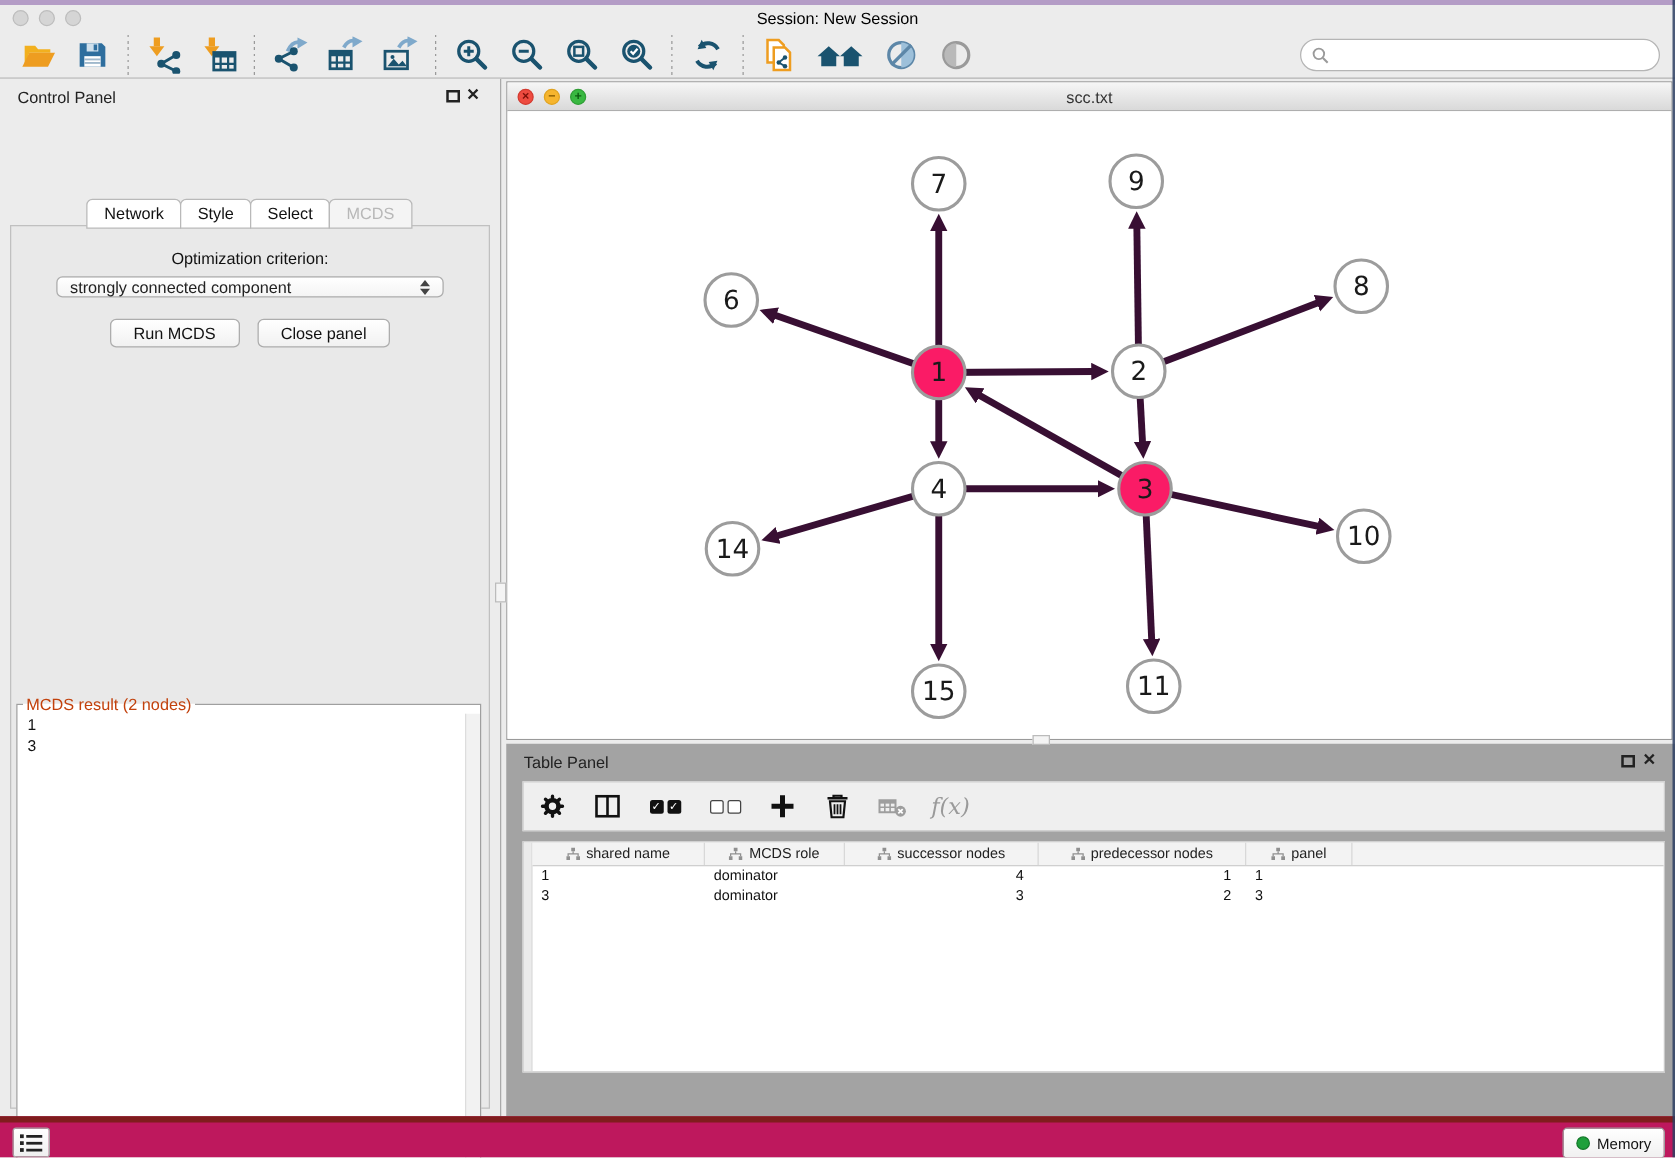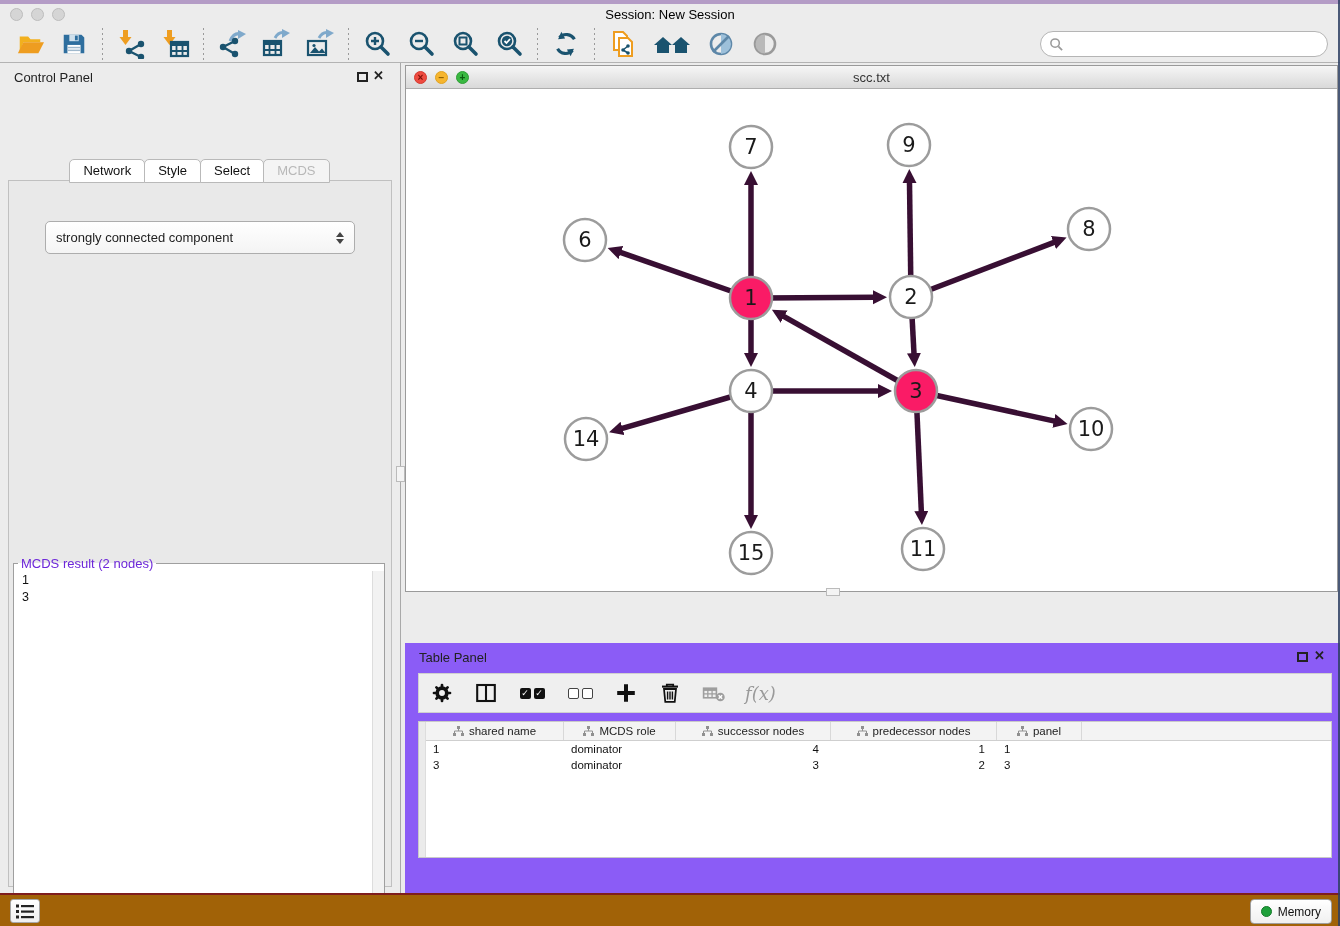--- a/index.html
+++ b/index.html
@@ -31,65 +31,65 @@
   .control-panel { position:absolute; left:0; top:63px; width:401px; bottom:33px; background:#ececec; border-right:1px solid #a9a9a9; }
   .panel-header { position:relative; height:28px; }
   .panel-header .ph-title { position:absolute; left:14px; top:7px; font-size:13px; color:#222; }
   .win-float { position:absolute; top:9px; width:11px; height:10px; border:2px solid #222; }
   .win-close { position:absolute; top:6px; font-size:13px; font-weight:bold; color:#222; line-height:14px; }
   .cp-tabs { position:absolute; left:0; right:0; top:96px; display:flex; justify-content:center; z-index:2; }
   .cp-tab, .bt-tab { font-size:13px; padding:3px 13px 4px; background:#fff; border:1px solid #b9b9b9; border-radius:5px 5px 0 0; margin-left:-1px; color:#111; cursor:default; }
   .cp-tab.active, .bt-tab.active { color:#b8b8b8; background:#f4f4f4; }
   .cp-body { position:absolute; left:8px; right:8px; top:117px; bottom:6px; background:#e9e9e9; border:1px solid #c0c0c0; }
   .opt-label { position:absolute; left:0; right:0; top:18px; text-align:center; font-size:13px; color:#111; }
-  .dropdown { position:absolute; left:36px; right:36px; top:40px; height:33px; background:linear-gradient(#fff,#f4f4f4); border:1px solid #adadad; border-radius:5px; display:flex; align-items:center; padding:0 10px; font-size:13px; }
+  .dropdown { position:absolute; left:36px; right:36px; top:40px; height:17px; background:linear-gradient(#fff,#f4f4f4); border:1px solid #adadad; border-radius:5px; display:flex; align-items:center; padding:0 10px; font-size:13px; }
   .dropdown .dd-val { flex:1; }
   .dd-arrows { display:flex; flex-direction:column; gap:2px; align-items:center; }
   .dd-arrows i { display:block; width:0; height:0; border-left:4px solid transparent; border-right:4px solid transparent; }
   .dd-up { border-bottom:5px solid #444; }
   .dd-down { border-top:5px solid #444; }
   .cp-buttons { position:absolute; left:0; right:0; top:74px; display:flex; justify-content:center; gap:14px; }
   .btn { height:23px; padding:0 18px; font-size:13px; color:#111; background:linear-gradient(#fff,#f1f1f1); border:1px solid #adadad; border-radius:5px; font-family:"Liberation Sans",sans-serif; }
   .result-group { position:absolute; left:4px; right:6px; top:375px; height:380px; border:1px solid #9f9f9f; background:#fff; }
-  .result-group legend { font-size:13px; color:#6d28d9; margin-left:4px; padding:0 3px; background:transparent; }
+  .result-group legend { font-size:13px; color:#c2410c; margin-left:4px; padding:0 3px; background:transparent; }
   .result-text { position:absolute; left:0; top:0; right:12px; bottom:0; padding:1px 8px; font-size:12.5px; line-height:17px; white-space:pre; color:#111; overflow:hidden; }
   .result-scroll { position:absolute; right:0; top:0; bottom:0; width:12px; background:#f2f2f2; border-left:1px solid #ddd; }
 
   
   .net-window { position:absolute; left:405px; top:65px; width:933px; height:527px; background:#fff; border:1px solid #9a9a9a; }
   .net-titlebar { position:relative; height:23px; background:linear-gradient(#f6f6f6,#d9d9d9); border-bottom:1px solid #aeaeae; }
   .net-titlebar .title { position:absolute; left:0; right:0; top:4px; text-align:center; font-size:13px; color:#333; }
   .tl { position:absolute; top:5px; width:13px; height:13px; border-radius:50%; font-size:10px; line-height:12px; text-align:center; font-weight:bold; }
   .tl-close { left:8px;  background:#ee4b40; border:1px solid #d33a30; color:#7c0f08; }
   .tl-min   { left:29px; background:#f6b52e; border:1px solid #e0a321; color:#8a5d00; }
   .tl-max   { left:50px; background:#39b841; border:1px solid #2f9e35; color:#0c5c10; }
   .net-canvas { position:absolute; left:0; top:23px; right:0; bottom:0; background:#fff; }
 
   
   .vgrip { position:absolute; left:396px; top:466px; width:9px; height:16px; background:#f4f4f4; border:1px solid #bbb; z-index:3; }
   .hgrip { position:absolute; left:826px; top:588px; width:14px; height:8px; background:#f4f4f4; border:1px solid #bbb; z-index:3; }
 
   
-  .table-panel { position:absolute; left:405px; top:595px; right:0; bottom:33px; background:#8b5cf6;margin-top:48px; }
+  .table-panel { position:absolute; left:405px; top:595px; right:0; bottom:33px; background:#a3a3a3; }
   .tp-toolbar { position:absolute; left:13px; right:8px; top:30px; height:40px; background:#efefef; border:1px solid #d0d0d0; display:flex; align-items:center; padding-left:10px; gap:18px; }
   .tp-icon { display:flex; align-items:center; justify-content:center; width:26px; height:26px; }
   .fx-label { font-family:"DejaVu Serif", serif; font-style:italic; font-size:18px; color:#9a9a9a; }
   .tbl { position:absolute; left:13px; right:8px; top:78px; bottom:35px; background:#fff; border:1px solid #c9c9c9; overflow:hidden; }
   .tbl-gutter { position:absolute; left:0; top:0; width:7px; height:100%; background:#ebebeb; border-right:1px solid #ddd; }
   .tbl-head { position:absolute; left:7px; top:0; right:0; height:19px; display:flex; background:#f3f3f3; border-bottom:1px solid #cfcfcf; }
   .th { display:flex; align-items:center; justify-content:center; gap:5px; font-size:11.5px; color:#222; border-right:1px solid #d8d8d8; height:100%; }
   .tbl-body { position:absolute; left:7px; top:19px; right:0; bottom:0; }
   .tr { display:flex; height:16px; align-items:center; }
   .td { font-size:11.5px; color:#111; height:16px; line-height:16px; overflow:hidden; }
   .td.left { text-align:left; padding-left:7px; }
   .td.right { text-align:right; padding-right:12px; }
   .bt-tabs { position:absolute; left:0; right:0; bottom:6px; display:flex; justify-content:center; }
 
   
-  .statusbar { position:absolute; left:0; bottom:0; right:0; height:33px; background:#a16207; border-top:2px solid #7f1d1d; }
+  .statusbar { position:absolute; left:0; bottom:0; right:0; height:33px; background:#be185d; border-top:5px solid #7f1d1d; }
   .list-btn { position:absolute; left:10px; top:4px; width:30px; height:24px; background:linear-gradient(#fff,#efefef); border:1px solid #a8a8a8; border-radius:3px; display:flex; align-items:center; justify-content:center; }
   .memory-btn { position:absolute; right:8px; top:4px; height:25px; padding:0 10px; background:linear-gradient(#fff,#f0f0f0); border:1px solid #9e9e9e; border-radius:4px; display:flex; align-items:center; gap:6px; font-size:12px; color:#111; }
   .memory-dot { width:11px; height:11px; border-radius:50%; background:#1ea03b; border:1px solid #157a2b; }
 
   .checkpair { display:flex; gap:3px; }
   .cb { width:11px; height:11px; border-radius:2px; font-size:9px; line-height:11px; text-align:center; }
   .cb.on { background:#111; color:#fff; }
   .cb.off { background:#fff; border:1.6px solid #444; }
 </style>
 </head>
@@ -255,26 +255,31 @@
     <span class="win-float" style="right:32px"></span>
     <span class="win-close" style="right:16px">✕</span>
   </div>
   <div class="cp-tabs">
       <div class="cp-tab">Network</div>
       <div class="cp-tab">Style</div>
       <div class="cp-tab">Select</div>
       <div class="cp-tab active">MCDS</div>
     </div>
   <div class="cp-body">
+    <div class="opt-label">Optimization criterion:</div>
     <div class="dropdown">
       <span class="dd-val">strongly connected component</span>
       <span class="dd-arrows">
           <i class="dd-up"></i>
           <i class="dd-down"></i>
         </span>
+    </div>
+    <div class="cp-buttons">
+      <button class="btn">Run MCDS</button>
+      <button class="btn">Close panel</button>
     </div>
     <fieldset class="result-group">
       <legend>MCDS result (2 nodes)</legend>
       <div style="position:relative; width:100%; height:100%;">
         <div class="result-text">1
 3</div>
         <div class="result-scroll"></div>
       </div>
     </fieldset>
   </div>

